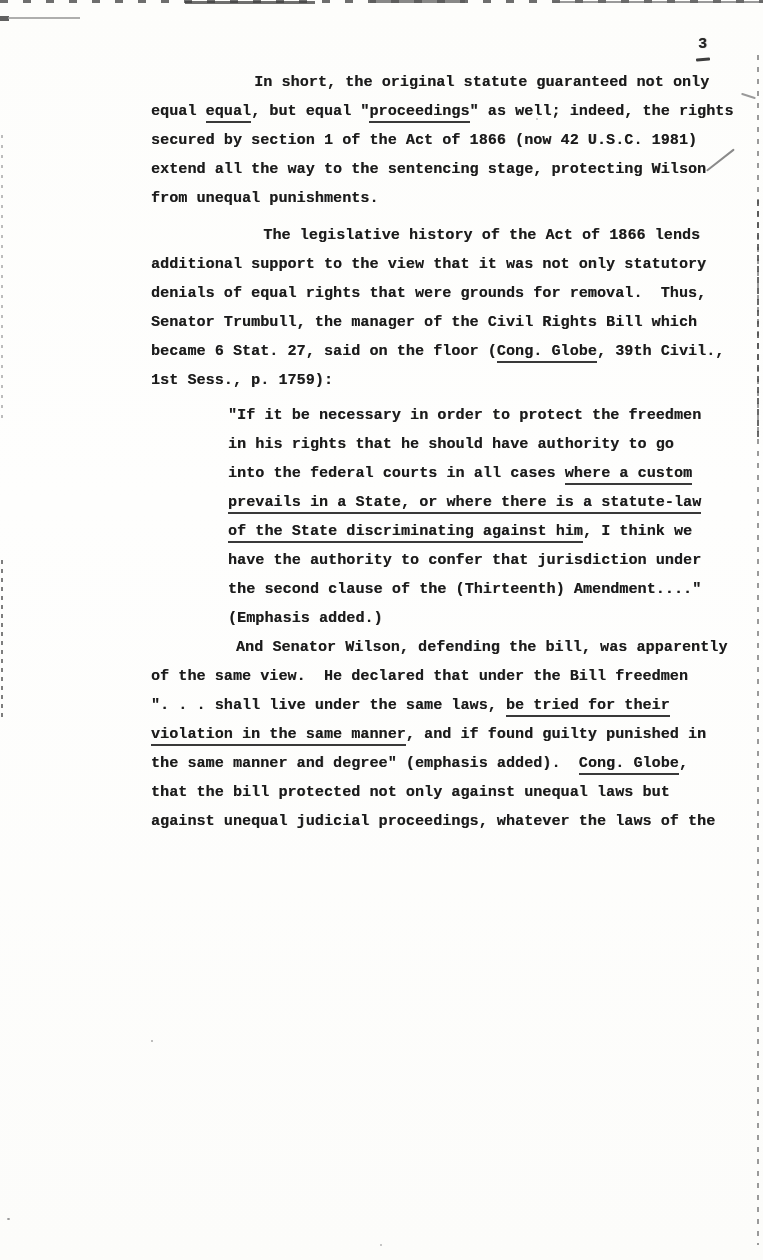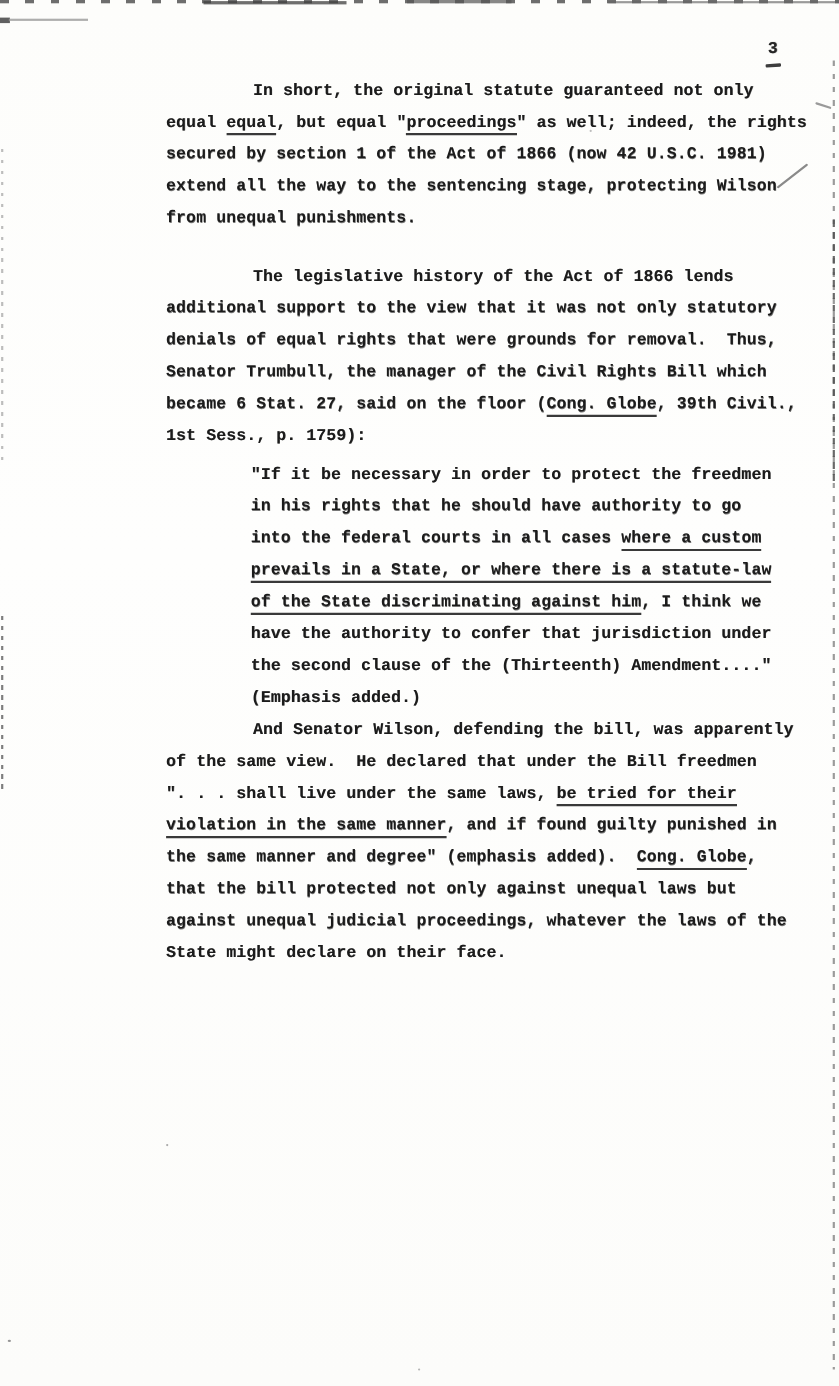--- a/index.html
+++ b/index.html
@@ -19,23 +19,23 @@
   .doc-text {
     position: absolute;
     left: 151px; top: 68px;
     font-size: 15px;
     font-weight: 700;
     line-height: 29px;
     letter-spacing: 0.1px;
     text-shadow: 0.3px 0.4px 0.6px rgba(10,10,10,0.55);
   }
   .line { white-space: pre; }
-  .block.paragraph .line:first-child { text-indent: 79px; }
+  .block.paragraph .line:first-child { text-indent: 79px; text-align: center; }
   .block.quote { margin-left: 77px; }
-  .block:nth-child(2) { margin-top: 24px; }
+  .block:nth-child(2) { margin-top: 8px; }
   .block:nth-child(3) { margin-top: 6px; }
   .block:nth-child(5) { margin-top: 4px; }
   .u {
     border-bottom: 2px solid rgba(30,30,30,0.88);
     padding-bottom: 1px;
   }
   
   .page-number {
     position: absolute;
     left: 698px; top: 36px;
@@ -160,17 +160,16 @@
         <div class="line"><span>(Emphasis added.)</span></div>
       </div>
       <div class="block paragraph">
         <div class="line"><span>And Senator Wilson, defending the bill, was apparently</span></div>
         <div class="line"><span>of the same view.  He declared that under the Bill freedmen</span></div>
         <div class="line"><span>". . . shall live under the same laws, </span><span class="u">be tried for their</span></div>
         <div class="line"><span class="u">violation in the same manner</span><span>, and if found guilty punished in</span></div>
         <div class="line"><span>the same manner and degree" (emphasis added).  </span><span class="u">Cong. Globe</span><span>,</span></div>
         <div class="line"><span>that the bill protected not only against unequal laws but</span></div>
         <div class="line"><span>against unequal judicial proceedings, whatever the laws of the</span></div>
-        <div class="line"><span>State might declare on their face.</span></div>
       </div>
     </div>
 
 </div>
 
 </body></html>

